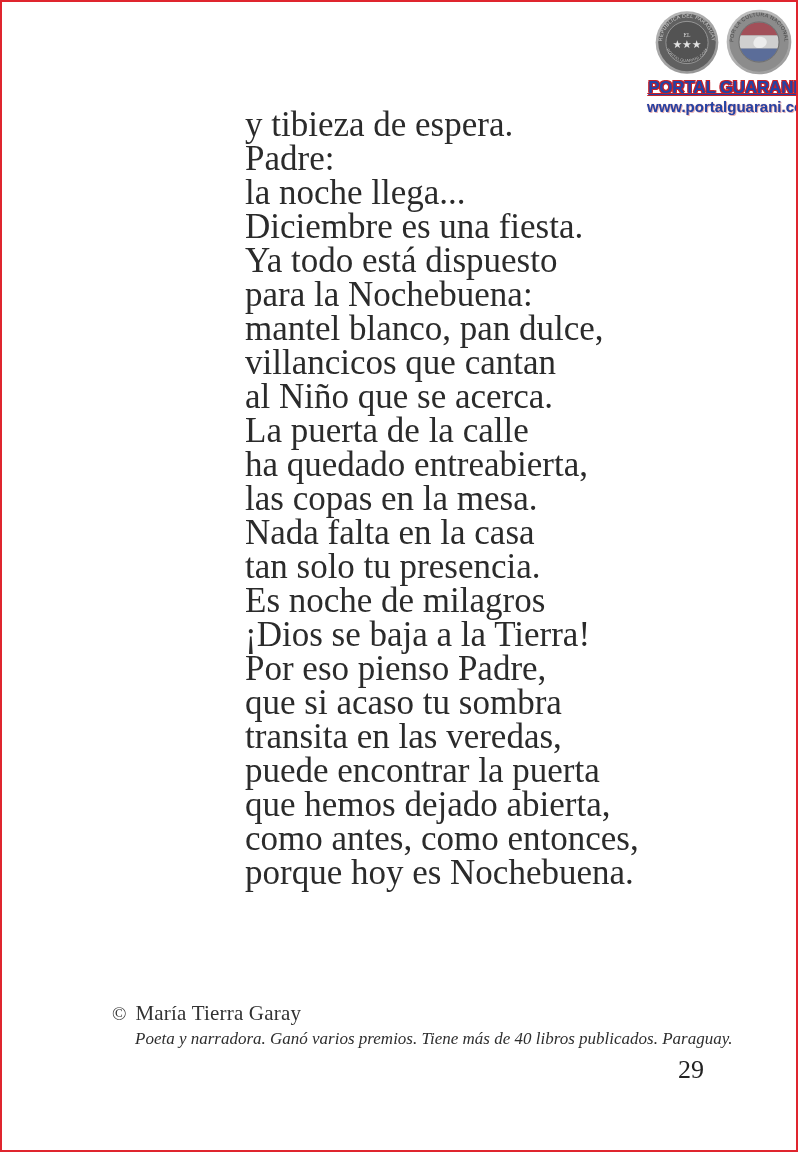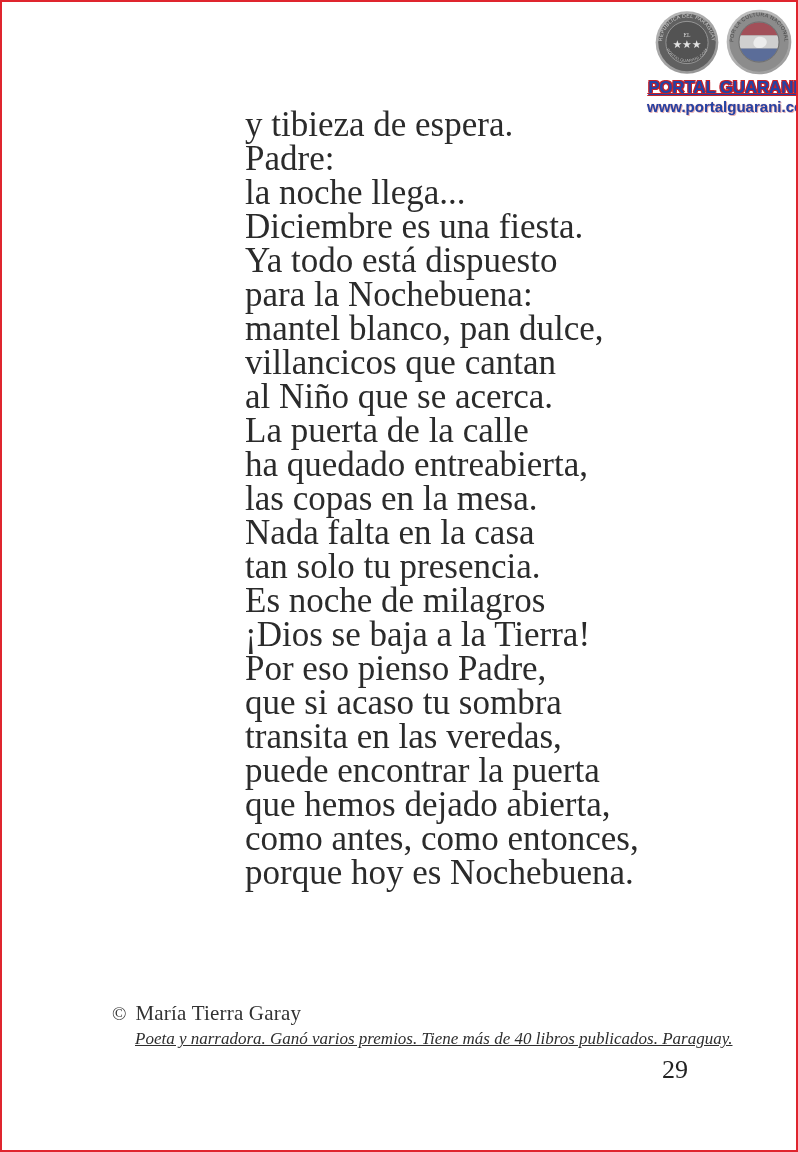--- a/index.html
+++ b/index.html
@@ -63,26 +63,25 @@
   
   .attribution{position:absolute;left:110px;top:999px;}
   .attr-row{display:flex;align-items:baseline;}
   .copyright-symbol{font-size:19px;color:#333;}
   .author-name{font-size:21px;margin-left:9px;color:#333;letter-spacing:0.2px;}
   .author-bio{
     margin-left:23px;margin-top:3px;
     font-style:italic;
     font-size:17px;
     color:#2e2e2e;
-    text-decoration:underline;
   }
 
   
   .page-number{
-    position:absolute;top:1053px;right:108px;
+    position:absolute;top:1053px;right:92px;
     font-size:26px;color:#222;
   }
 </style>
 </head>
 <body>
 
 <div class="page">
 
   <div class="logo">
     <div class="coins">

